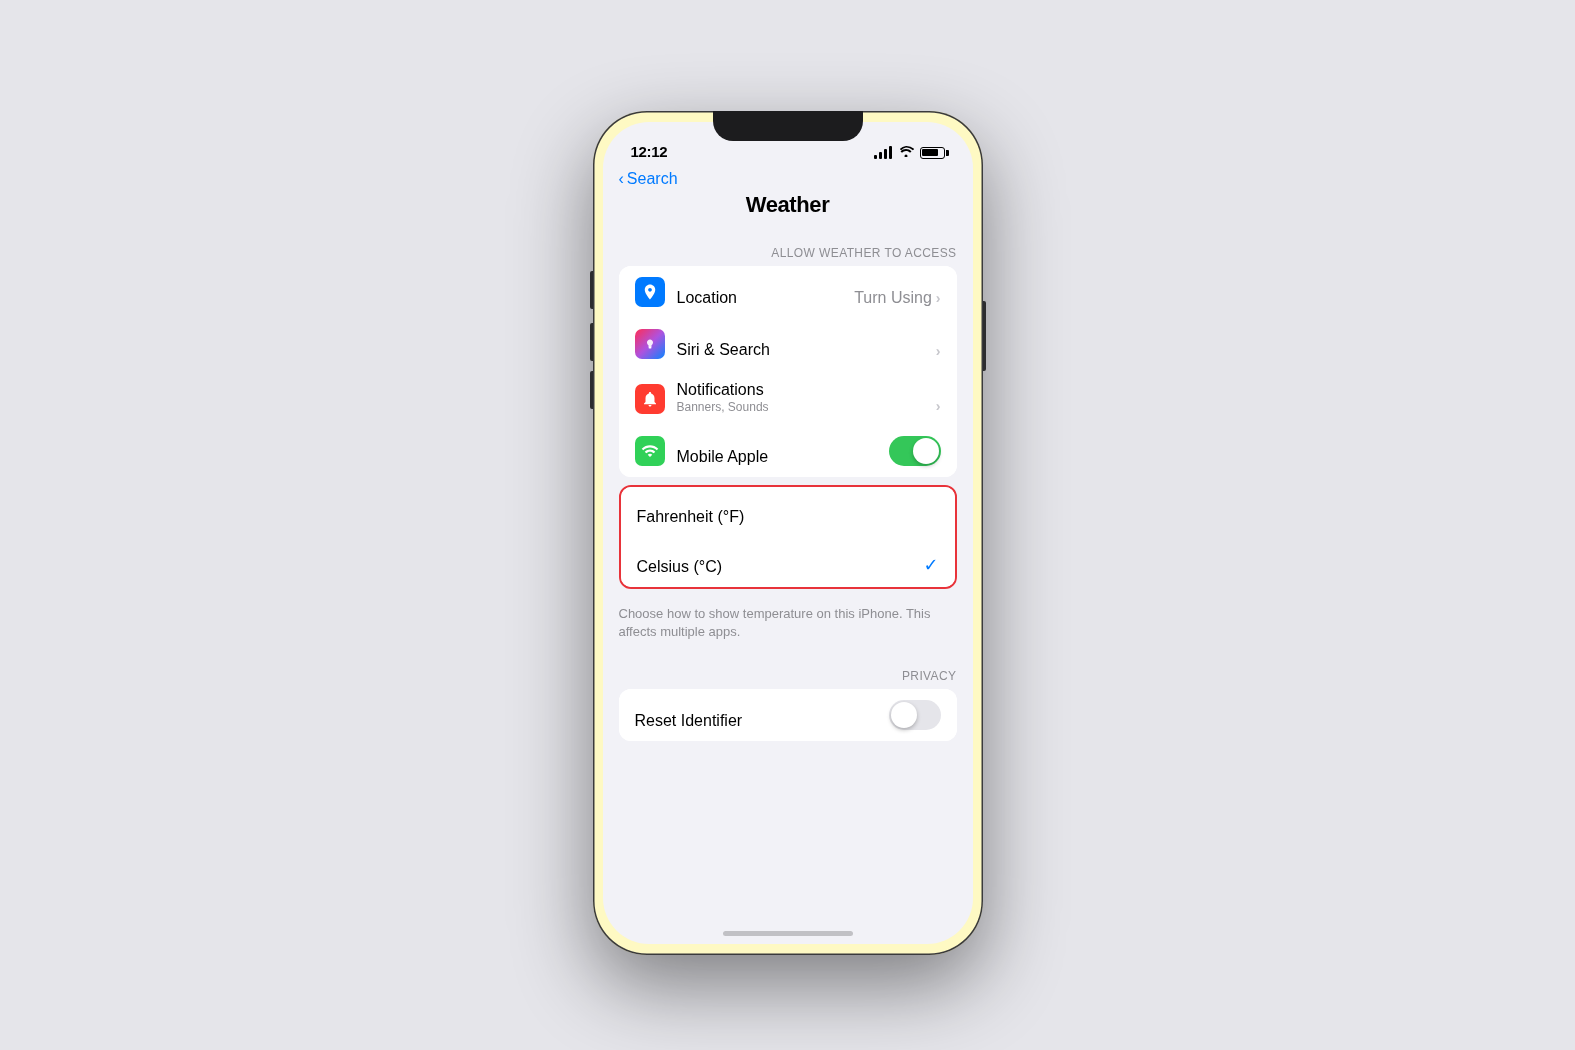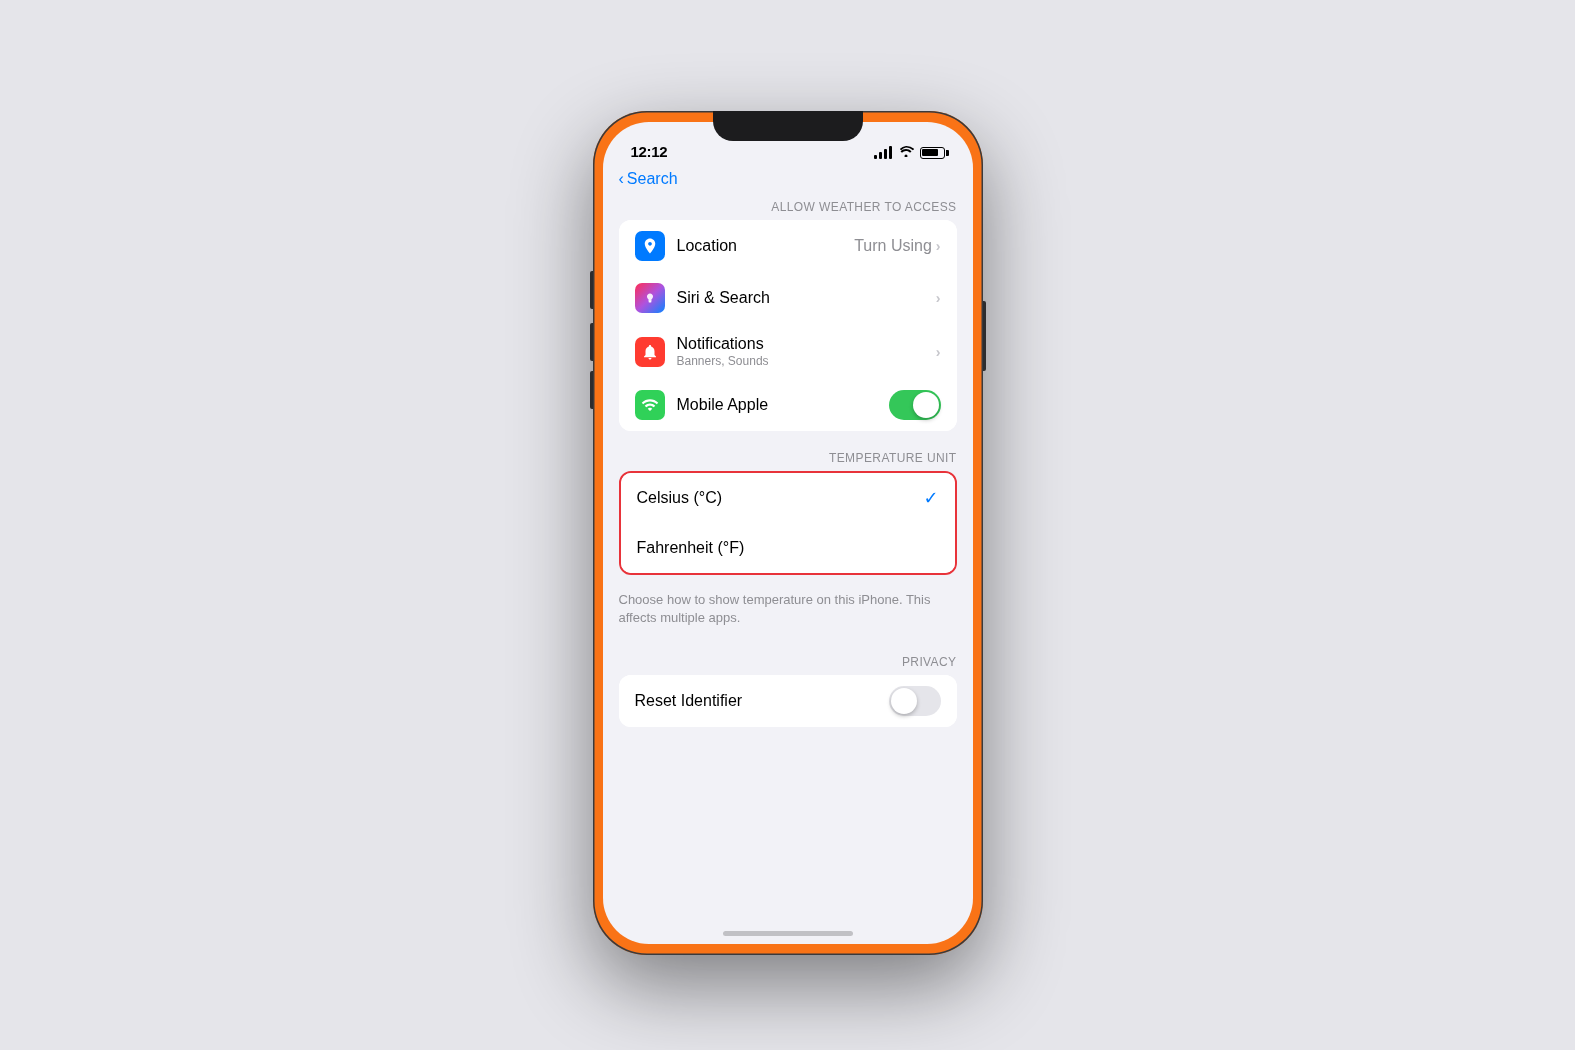--- a/index.html
+++ b/index.html
@@ -9,21 +9,21 @@
       justify-content: center;
       align-items: center;
       width: 1575px;
       height: 1050px;
       font-family: -apple-system, 'SF Pro Display', 'Helvetica Neue', Arial, sans-serif;
     }
 
     .phone-outer {
       width: 390px;
       height: 844px;
-      background: #f97316;
+      background: #fef9c3;
       border-radius: 54px;
       position: relative;
       box-shadow: 0 30px 80px rgba(0,0,0,0.45), inset 0 0 0 1.5px #3a3a3c;
       display: flex;
       justify-content: center;
       align-items: center;
       margin-top: 16px;
     }
 
     
@@ -191,21 +191,21 @@
       overflow: hidden;
       margin-bottom: 8px;
     }
 
     .settings-group.highlighted {
       border: 2px solid #e8333a;
     }
 
     .settings-row {
       display: flex;
-      align-items: center;
+      align-items: flex-end;
       padding: 11px 16px;
       min-height: 50px;
       position: relative;
       background: #fff;
     }
 
     .settings-row:not(:last-child)::after {
       content: '';
       position: absolute;
       bottom: 0;
@@ -364,20 +364,23 @@
           <div class="battery-fill"></div>
         </div>
       </div>
     </div>
 
     <div class="back-nav">
       <span class="back-arrow">‹</span>
       <span class="back-label">Search</span>
     </div>
 
+    <div class="page-header">
+      <div class="page-title">Weather</div>
+    </div>
 
     <div class="content">
 
       <div class="section-label">ALLOW WEATHER TO ACCESS</div>
 
       <div class="settings-group">
 
         <div class="settings-row">
           <div class="row-icon icon-location">
             <svg viewBox="0 0 24 24" fill="white">
@@ -434,36 +437,35 @@
             <span class="row-title">Mobile Apple</span>
           </div>
           <div class="row-right">
             <div class="toggle on">
               <div class="toggle-thumb"></div>
             </div>
           </div>
         </div>
       </div>
 
-      <div class="section-label">TEMPERATURE UNIT</div>
 
       <div class="settings-group highlighted">
 
         <div class="settings-row">
           <div class="row-content">
+            <span class="row-title">Fahrenheit (°F)</span>
+          </div>
+        </div>
+
+        <div class="settings-row">
+          <div class="row-content">
             <span class="row-title">Celsius (°C)</span>
           </div>
           <div class="row-right">
             <span class="checkmark">✓</span>
-          </div>
-        </div>
-
-        <div class="settings-row">
-          <div class="row-content">
-            <span class="row-title">Fahrenheit (°F)</span>
           </div>
         </div>
       </div>
 
       <div class="footer-note">Choose how to show temperature on this iPhone. This affects multiple apps.</div>
 
       <div class="section-label">PRIVACY</div>
 
       <div class="settings-group">
 

